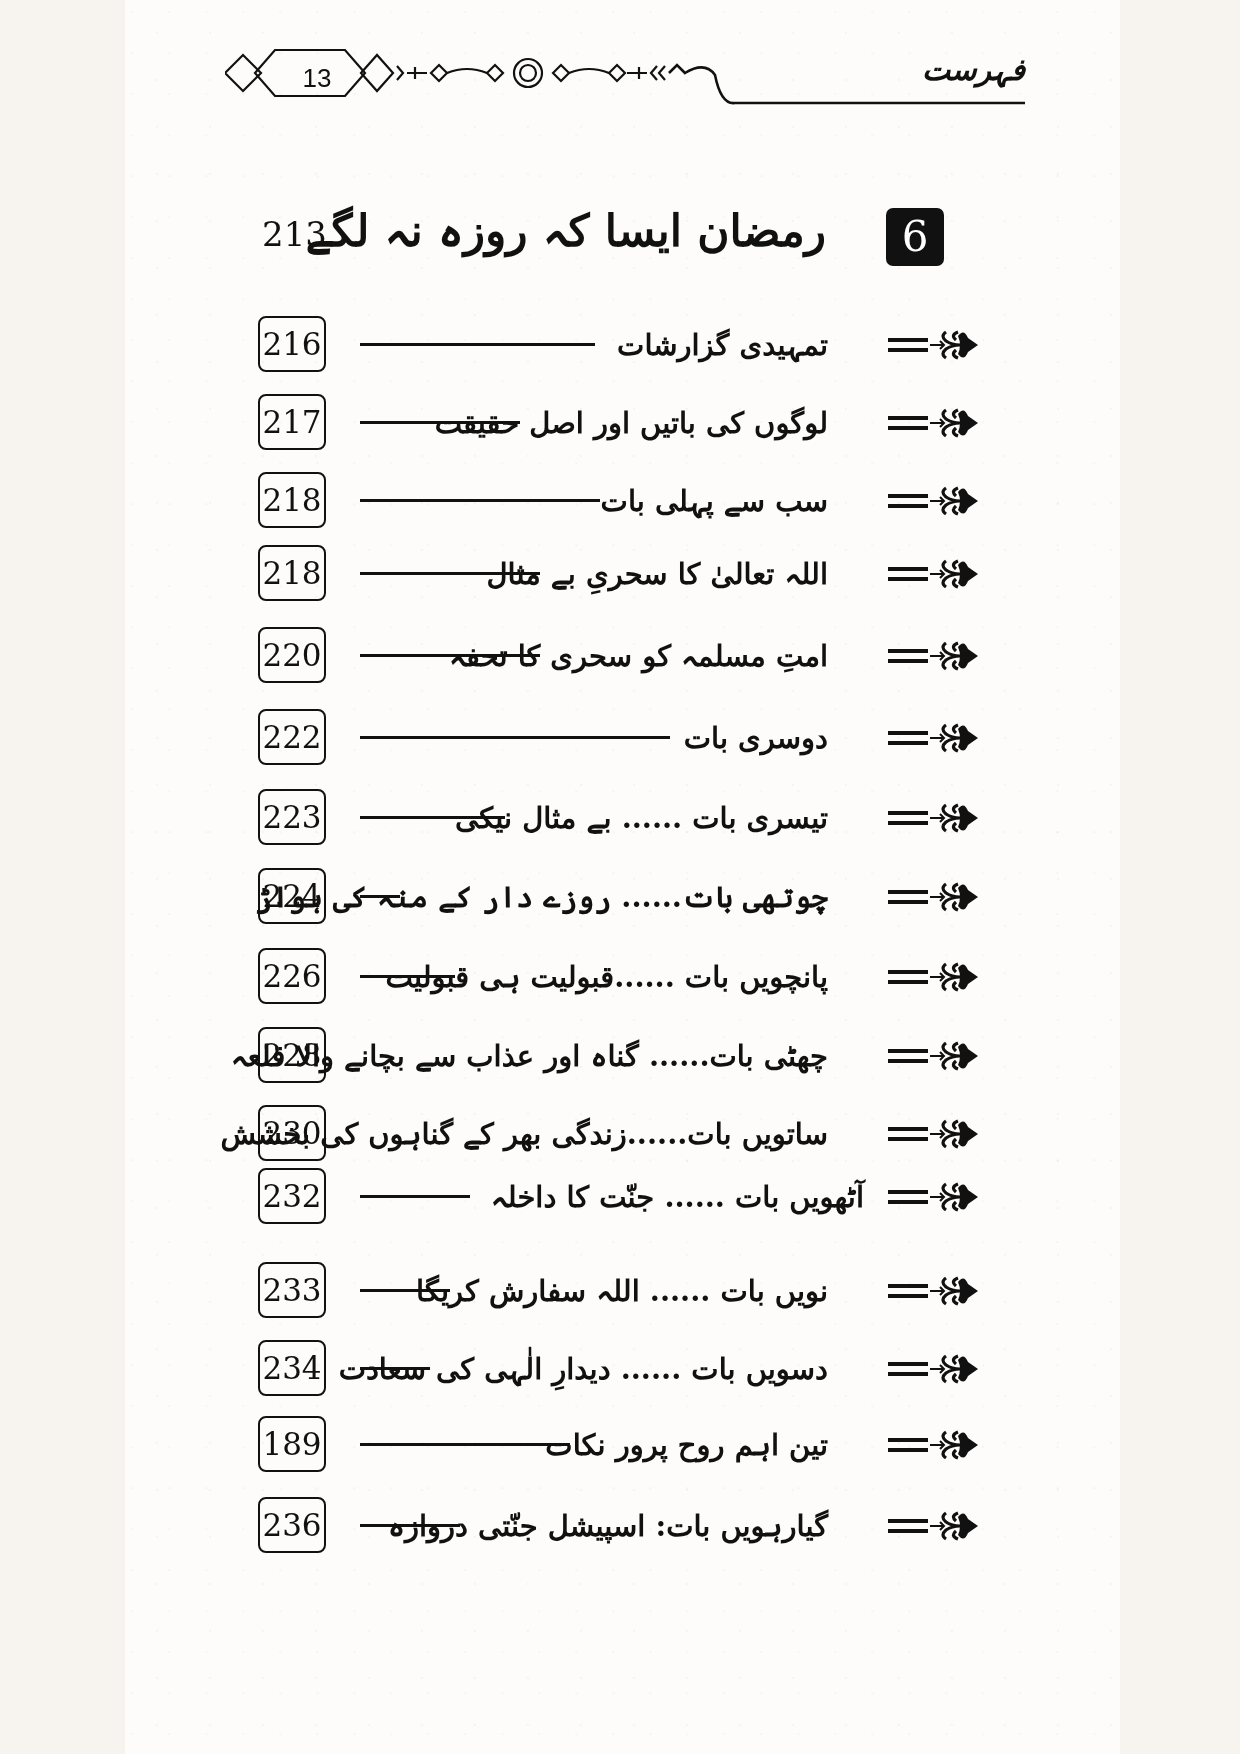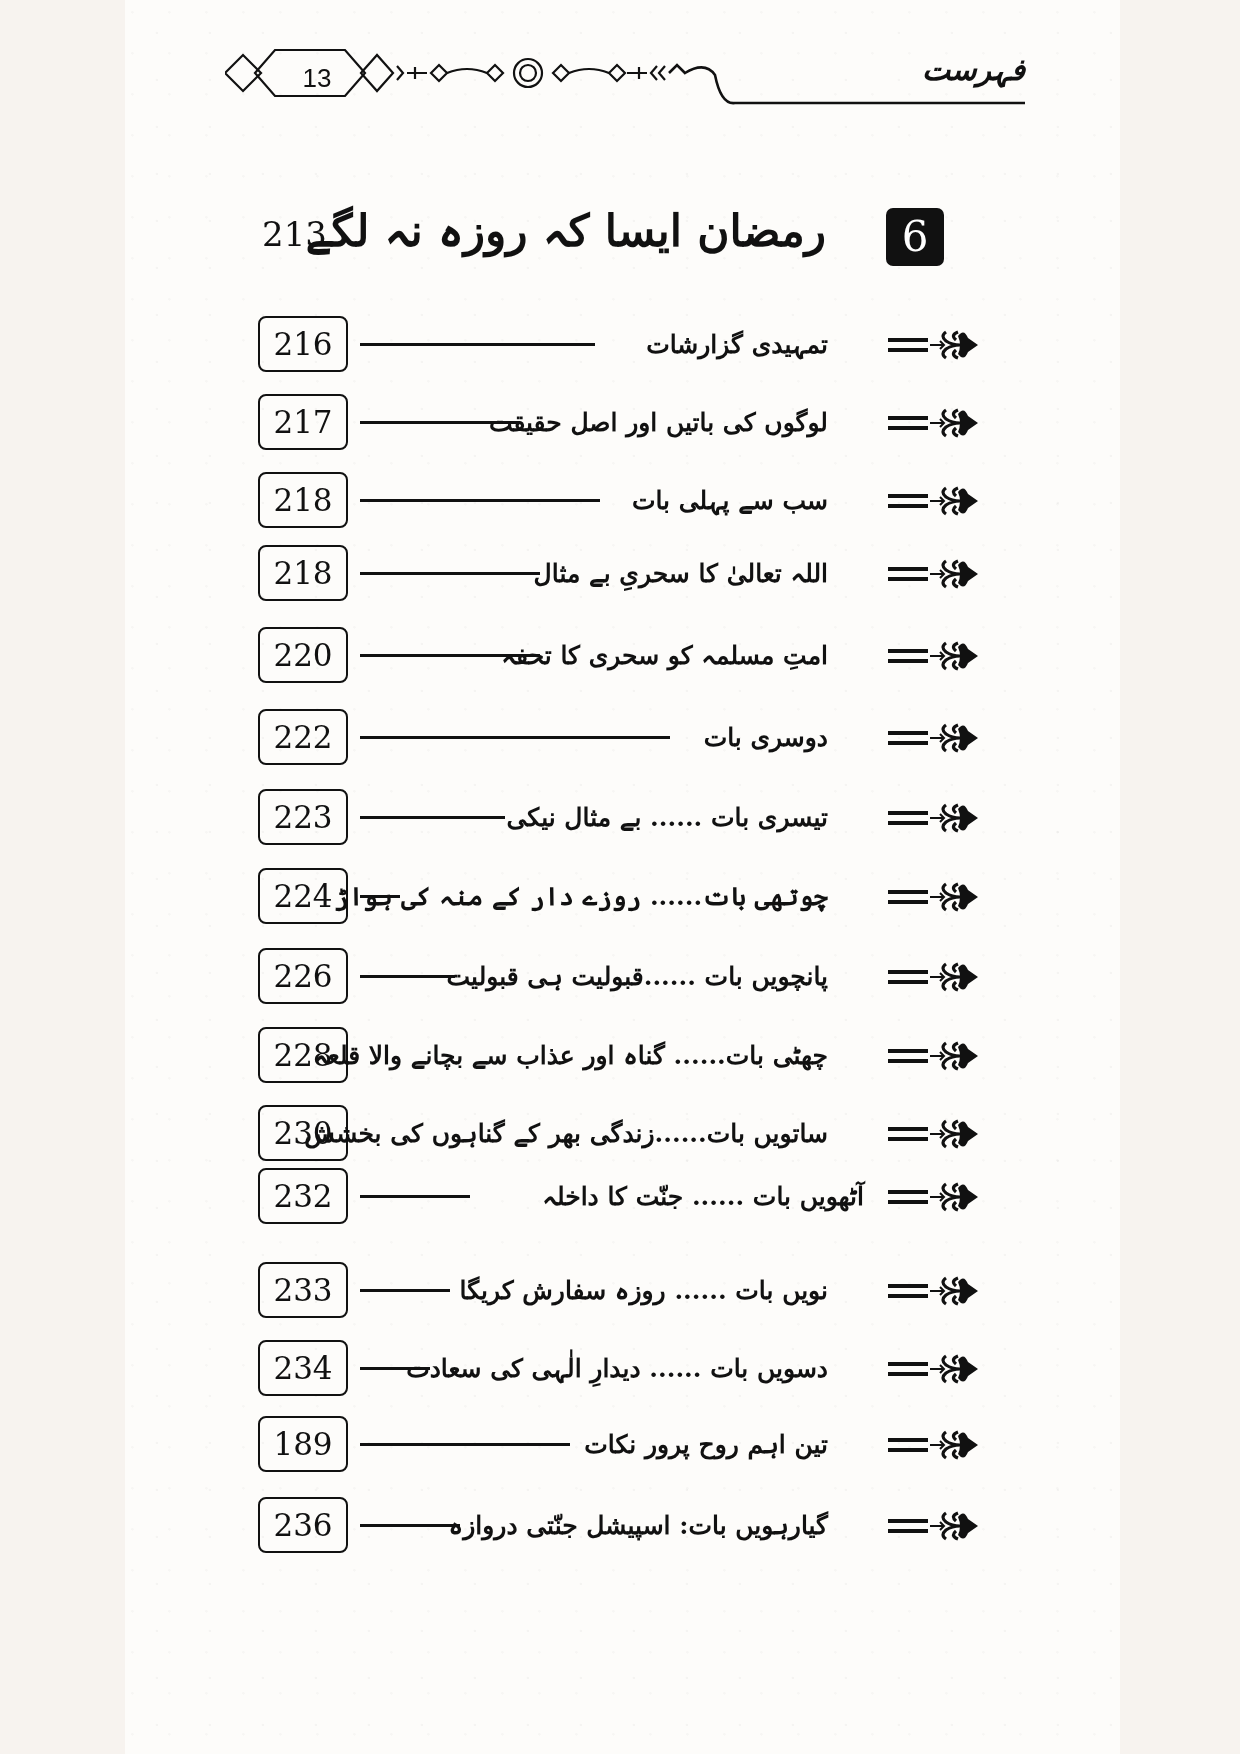--- a/index.html
+++ b/index.html
@@ -41,28 +41,28 @@
   }
   .chapter-badge {
     position: absolute; left: 886px; top: 208px; width: 58px; height: 58px;
     background: #111; color: #fff; border-radius: 7px;
     font-size: 42px; line-height: 58px; text-align: center;
   }
 
   
   .row { position: absolute; left: 258px; width: 740px; height: 62px; }
   .pbox {
-    position: absolute; left: 0; top: 0; width: 90px; height: 56px;
+    position: absolute; left: 0; top: 0; width: 68px; height: 56px;
     border: 2.5px solid #111; border-radius: 8px; box-sizing: border-box;
     font-size: 31px; line-height: 52px; text-align: center; background: transparent;
   }
   .leader { position: absolute; top: 27px; height: 2.5px; background: #111; }
   .label {
     position: absolute; right: 170px; top: 4px; direction: rtl; white-space: nowrap;
-    font-size: 25px; font-weight: bold; line-height: 50px;
+    font-size: 29px; font-weight: bold; line-height: 50px;
   }
   .bullet { position: absolute; left: 630px; top: 10px; width: 110px; height: 40px; }
 </style>
 </head>
 <body>
 
 <div class="edge-l"></div>
 <div class="edge-r"></div>
 <div class="paper"></div>
 
@@ -236,21 +236,21 @@
       <rect x="0" y="12" width="40" height="4" fill="#111"></rect>
       <rect x="0" y="22" width="40" height="4" fill="#111"></rect>
       <path d="M42,19 h14 M52,15 l4,4 l-4,4" stroke="#111" stroke-width="2" fill="none"></path>
       <path d="M58,6 q-6,4 0,9 q6,4 14,4 q-8,0 -14,4 q-6,5 0,9 M70,6 q-8,3 -2,8 M70,32 q-8,-3 -2,-8" stroke="#111" stroke-width="3.2" fill="none"></path>
       <path d="M70,10 q6,-8 10,2 l10,7 l-10,7 q-4,10 -10,2 q4,-9 0,-18 z" fill="#111"></path>
     </svg>
   </div>
     <div class="row" style="top: 1262px;">
     <div class="pbox">233</div>
     <div class="leader" style="left: 102px; width: 90px;"></div>
-    <div class="label">نویں بات ...... روزہ سفارش کریگا</div>
+    <div class="label">نویں بات ...... اللہ سفارش کریگا</div>
     <svg class="bullet" viewBox="0 0 110 40">
       <rect x="0" y="12" width="40" height="4" fill="#111"></rect>
       <rect x="0" y="22" width="40" height="4" fill="#111"></rect>
       <path d="M42,19 h14 M52,15 l4,4 l-4,4" stroke="#111" stroke-width="2" fill="none"></path>
       <path d="M58,6 q-6,4 0,9 q6,4 14,4 q-8,0 -14,4 q-6,5 0,9 M70,6 q-8,3 -2,8 M70,32 q-8,-3 -2,-8" stroke="#111" stroke-width="3.2" fill="none"></path>
       <path d="M70,10 q6,-8 10,2 l10,7 l-10,7 q-4,10 -10,2 q4,-9 0,-18 z" fill="#111"></path>
     </svg>
   </div>
     <div class="row" style="top: 1340px;">
     <div class="pbox">234</div>

